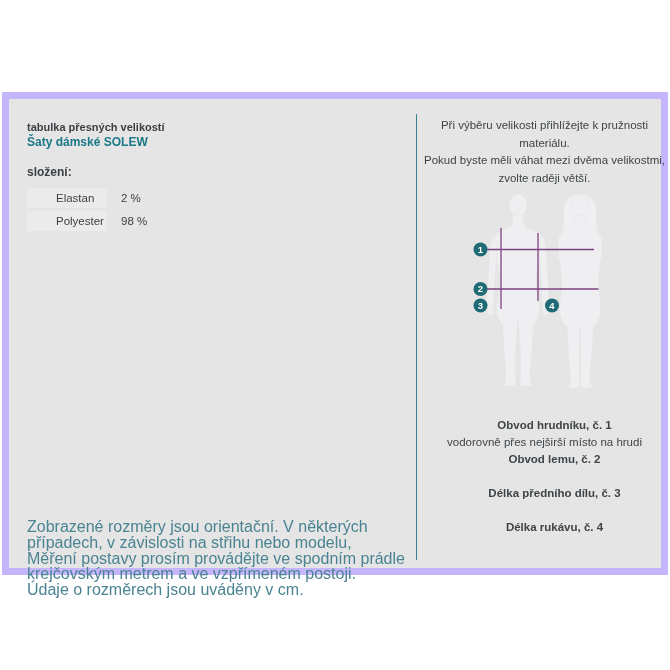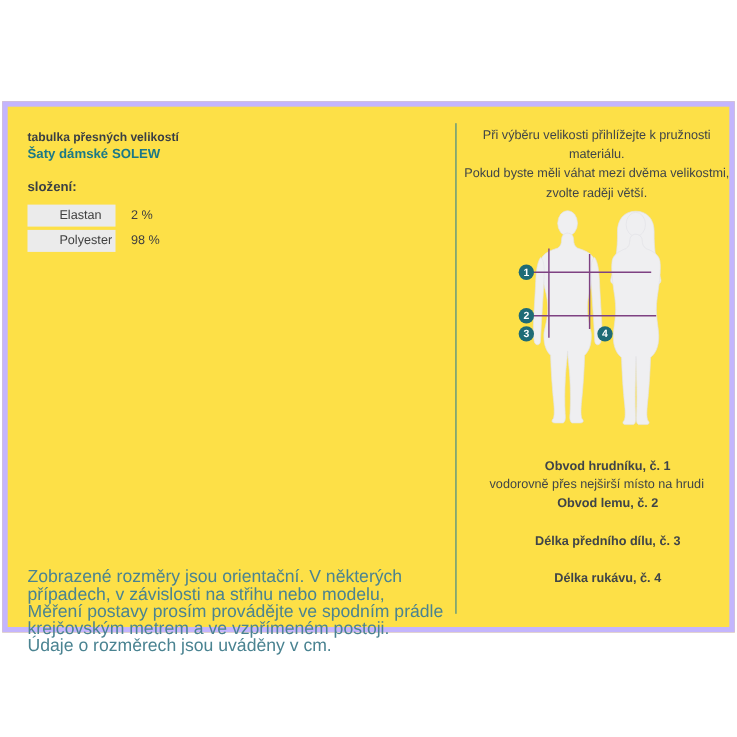--- a/index.html
+++ b/index.html
@@ -1,21 +1,21 @@
 <!DOCTYPE html>
 <html><head>
 <meta charset="utf-8">
 <style>
   * { margin:0; padding:0; box-sizing:border-box; }
   html,body { width:670px; height:670px; background:#ffffff;
               font-family:"Liberation Sans", sans-serif; color:#3e4347; }
   .page { position:relative; width:670px; height:670px; background:#ffffff; overflow:hidden; }
 
   .panel { position:absolute; left:2px; top:92px; width:666px; height:483px;
-           background:#fde047; border:5px solid #c4b5fd; }
+           background:#e5e5e5; border:7px solid #c4b5fd; }
 
   .divider { position:absolute; left:407px; top:15px; width:1px; height:446px;
              background:#35818e; }
 
   
   .eyebrow   { position:absolute; left:18px; top:22px; font-size:11px; font-weight:bold;
                color:#3a3f44; }
   .title     { position:absolute; left:18px; top:36px; font-size:12px; font-weight:bold;
                color:#1a7887; }
   .comp-label{ position:absolute; left:18px; top:66px; font-size:12px; font-weight:bold;

